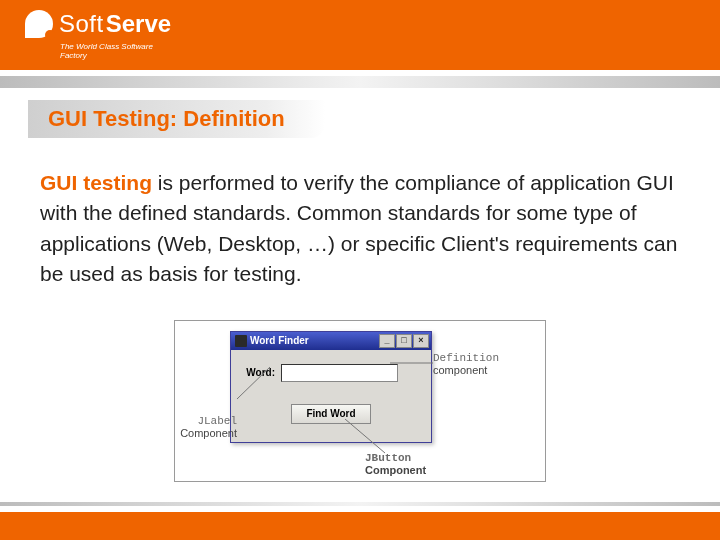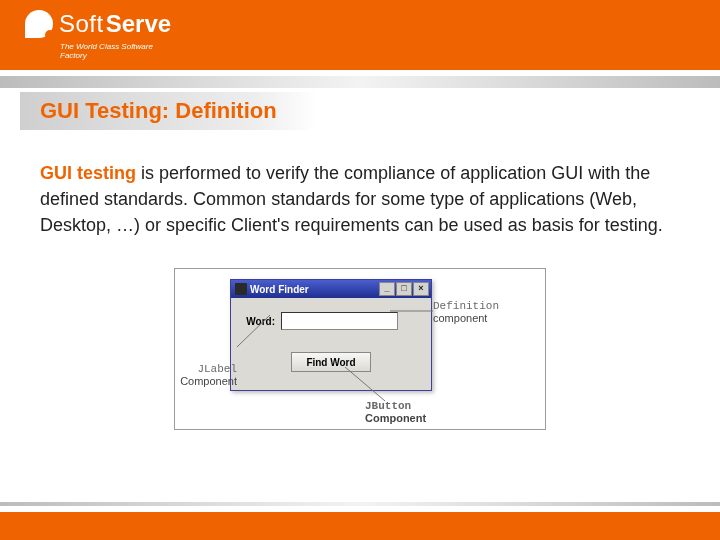--- a/index.html
+++ b/index.html
@@ -12,33 +12,33 @@
   .logo .ss-mark::after{content:"";position:absolute;right:-2px;bottom:-2px;width:10px;height:10px;background:#ef6400;border-radius:5px;}
   .logo .brand1{font-size:24px;font-weight:400;letter-spacing:.5px;}
   .logo .brand2{font-size:24px;font-weight:700;margin-left:2px;}
   .logo .tagline{font-size:8px;position:absolute;left:35px;top:32px;font-style:italic;color:#fff;}
 
   
   .hdr-white{height:6px;background:#fff;}
   .hdr-grad{height:12px;background:linear-gradient(to right,#bcbcbc 0%,#f3f3f3 50%,#bcbcbc 100%);}
 
   
-  .title-wrap{margin:4px;padding-left:16px;}
+  .title-wrap{margin:12px;padding-left:16px;}
   .title{
     display:inline-block;
     margin:0;
     padding:6px 40px 6px 20px;
     font-size:22px;font-weight:700;
     color:#ef6400;
     background:linear-gradient(to right,#cfcfcf 0%,#eeeeee 80%,#ffffff 100%);
     border-radius:0 0 14px 0;
   }
 
   
-  .body-txt{margin:30px 40px 16px 40px;font-size:18px;line-height:1.45;color:#222;}
+  .body-txt{margin:30px 40px 16px 40px;font-size:21px;line-height:1.45;color:#222;}
   .body-txt .lead{color:#ef6400;font-weight:700;}
 
   
   .illus{
     width:370px;height:160px;margin:30px auto 0 auto;
     border:1px solid #9a9a9a;background:#fff;position:relative;
     font-family:Tahoma, Verdana, sans-serif;
   }
   .win{
     position:absolute;left:55px;top:10px;width:200px;height:110px;

